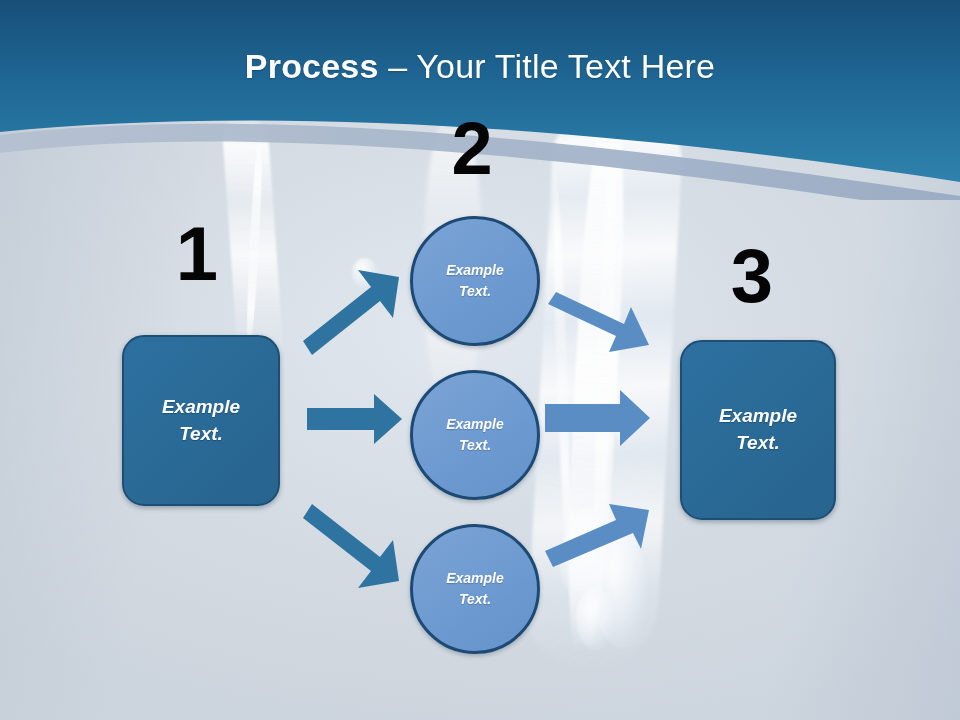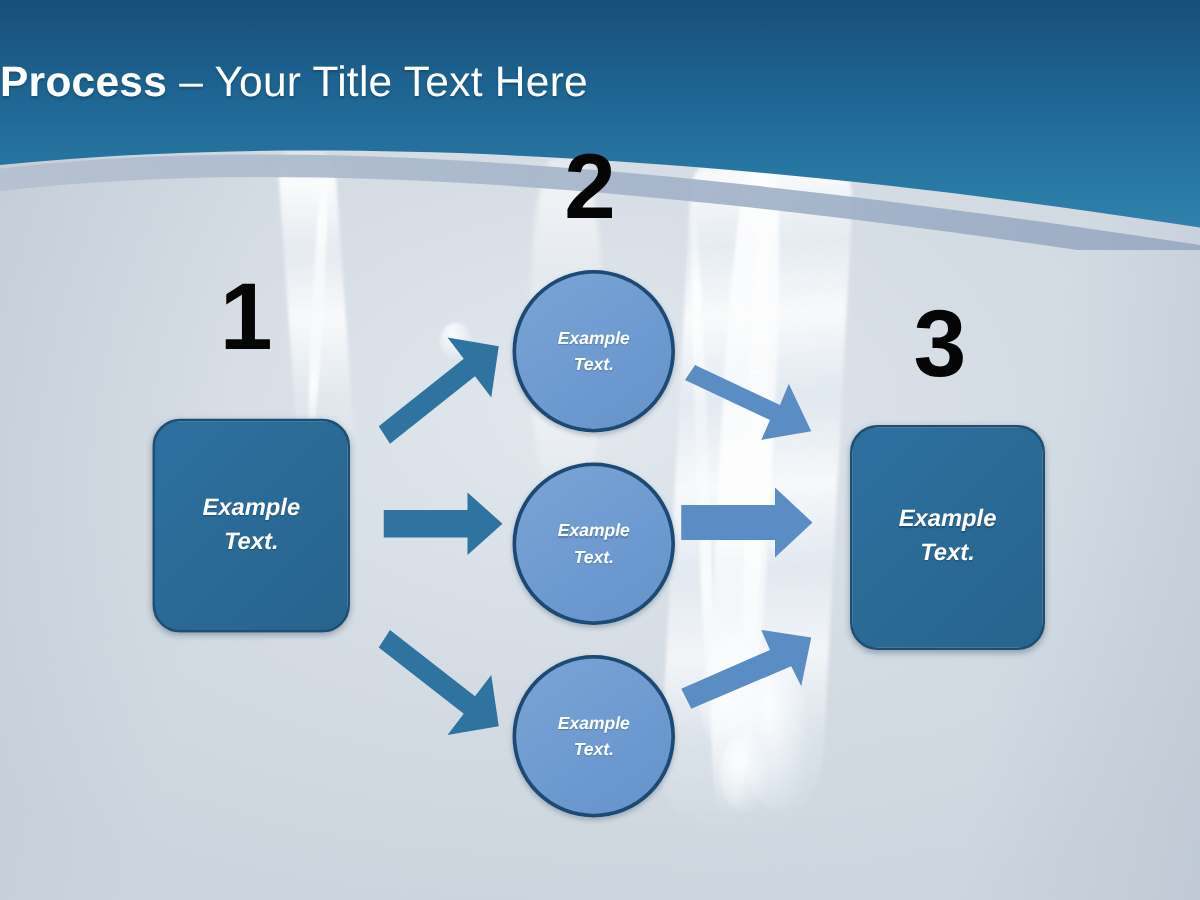--- a/index.html
+++ b/index.html
@@ -164,20 +164,21 @@
     left: 0; top: 0;
     width: 960px; height: 200px;
     pointer-events: none;
   }
   .header-wrap svg { display: block; }
 
   .title {
     position: absolute;
     left: 0; top: 48px;
     width: 960px;
+    text-align: center;
     color: #ffffff;
     font-size: 34px;
     letter-spacing: 0.2px;
     line-height: 1.1;
     text-shadow: 0 1px 2px rgba(0,0,0,0.22);
     white-space: nowrap;
   }
   .title .strong { font-weight: bold; }
   .title .rest { font-weight: normal; }
 

